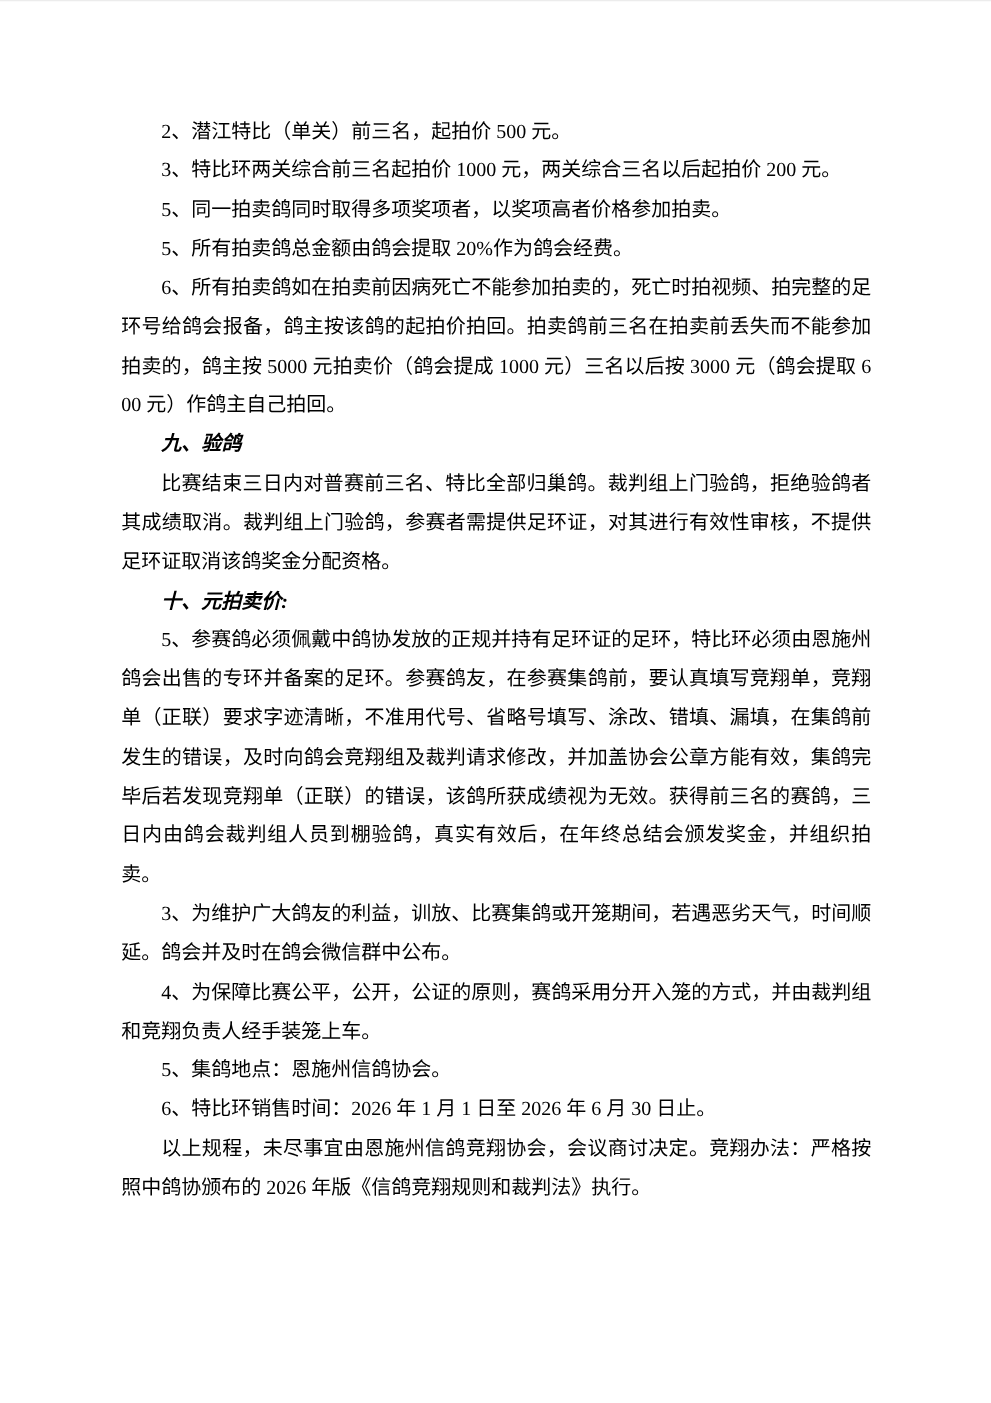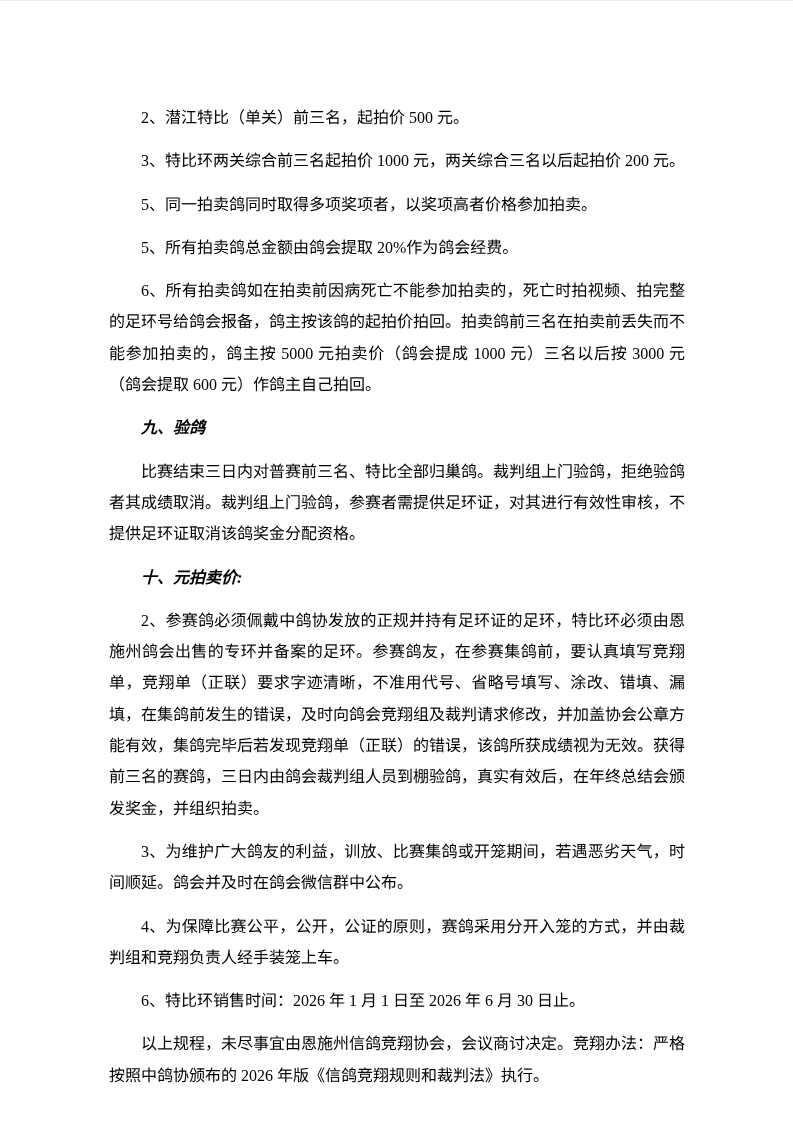--- a/index.html
+++ b/index.html
@@ -12,21 +12,21 @@
     width: 793px;
     height: 1122px;
     box-sizing: border-box;
     background: #ffffff;
     border-top: 1px solid #ececec;
     padding: 89px 96px 0 97px;
     overflow: hidden;
     font-family: "Liberation Serif", "DejaVu Serif", serif;
   }
   .doc-body p {
-    margin: 12px;
+    margin: 0;
     padding: 0;
     font-size: 16px;
     line-height: 31.3px;
     color: #000000;
     text-align: justify;
     text-indent: 2em;
     word-break: break-all;
     font-family: "Liberation Serif", "DejaVu Serif", serif;
   }
   .doc-body p.heading {
@@ -41,19 +41,20 @@
 <div class="page">
   <div class="doc-body" id="doc-body">
       <p class="body">2、潜江特比（单关）前三名，起拍价 500 元。</p>
       <p class="body">3、特比环两关综合前三名起拍价 1000 元，两关综合三名以后起拍价 200 元。</p>
       <p class="body">5、同一拍卖鸽同时取得多项奖项者，以奖项高者价格参加拍卖。</p>
       <p class="body">5、所有拍卖鸽总金额由鸽会提取 20%作为鸽会经费。</p>
       <p class="body">6、所有拍卖鸽如在拍卖前因病死亡不能参加拍卖的，死亡时拍视频、拍完整的足环号给鸽会报备，鸽主按该鸽的起拍价拍回。拍卖鸽前三名在拍卖前丢失而不能参加拍卖的，鸽主按 5000 元拍卖价（鸽会提成 1000 元）三名以后按 3000 元（鸽会提取 600 元）作鸽主自己拍回。</p>
       <p class="heading">九、验鸽</p>
       <p class="body">比赛结束三日内对普赛前三名、特比全部归巢鸽。裁判组上门验鸽，拒绝验鸽者其成绩取消。裁判组上门验鸽，参赛者需提供足环证，对其进行有效性审核，不提供足环证取消该鸽奖金分配资格。</p>
       <p class="heading">十、元拍卖价:</p>
-      <p class="body">2、参赛鸽必须佩戴中鸽协发放的正规并持有足环证的足环，特比环必须由恩施州鸽会出售的专环并备案的足环。参赛鸽友，在参赛集鸽前，要认真填写竞翔单，竞翔单（正联）要求字迹清晰，不准用代号、省略号填写、涂改、错填、漏填，在集鸽前发生的错误，及时向鸽会竞翔组及裁判请求修改，并加盖协会公章方能有效，集鸽完毕后若发现竞翔单（正联）的错误，该鸽所获成绩视为无效。获得前三名的赛鸽，三日内由鸽会裁判组人员到棚验鸽，真实有效后，在年终总结会颁发奖金，并组织拍卖。</p>
+      <p class="body">5、参赛鸽必须佩戴中鸽协发放的正规并持有足环证的足环，特比环必须由恩施州鸽会出售的专环并备案的足环。参赛鸽友，在参赛集鸽前，要认真填写竞翔单，竞翔单（正联）要求字迹清晰，不准用代号、省略号填写、涂改、错填、漏填，在集鸽前发生的错误，及时向鸽会竞翔组及裁判请求修改，并加盖协会公章方能有效，集鸽完毕后若发现竞翔单（正联）的错误，该鸽所获成绩视为无效。获得前三名的赛鸽，三日内由鸽会裁判组人员到棚验鸽，真实有效后，在年终总结会颁发奖金，并组织拍卖。</p>
       <p class="body">3、为维护广大鸽友的利益，训放、比赛集鸽或开笼期间，若遇恶劣天气，时间顺延。鸽会并及时在鸽会微信群中公布。</p>
       <p class="body">4、为保障比赛公平，公开，公证的原则，赛鸽采用分开入笼的方式，并由裁判组和竞翔负责人经手装笼上车。</p>
+      <p class="body">5、集鸽地点：恩施州信鸽协会。</p>
       <p class="body">6、特比环销售时间：2026 年 1 月 1 日至 2026 年 6 月 30 日止。</p>
       <p class="body">以上规程，未尽事宜由恩施州信鸽竞翔协会，会议商讨决定。竞翔办法：严格按照中鸽协颁布的 2026 年版《信鸽竞翔规则和裁判法》执行。</p>
     </div>
 </div>
 
 </body></html>

